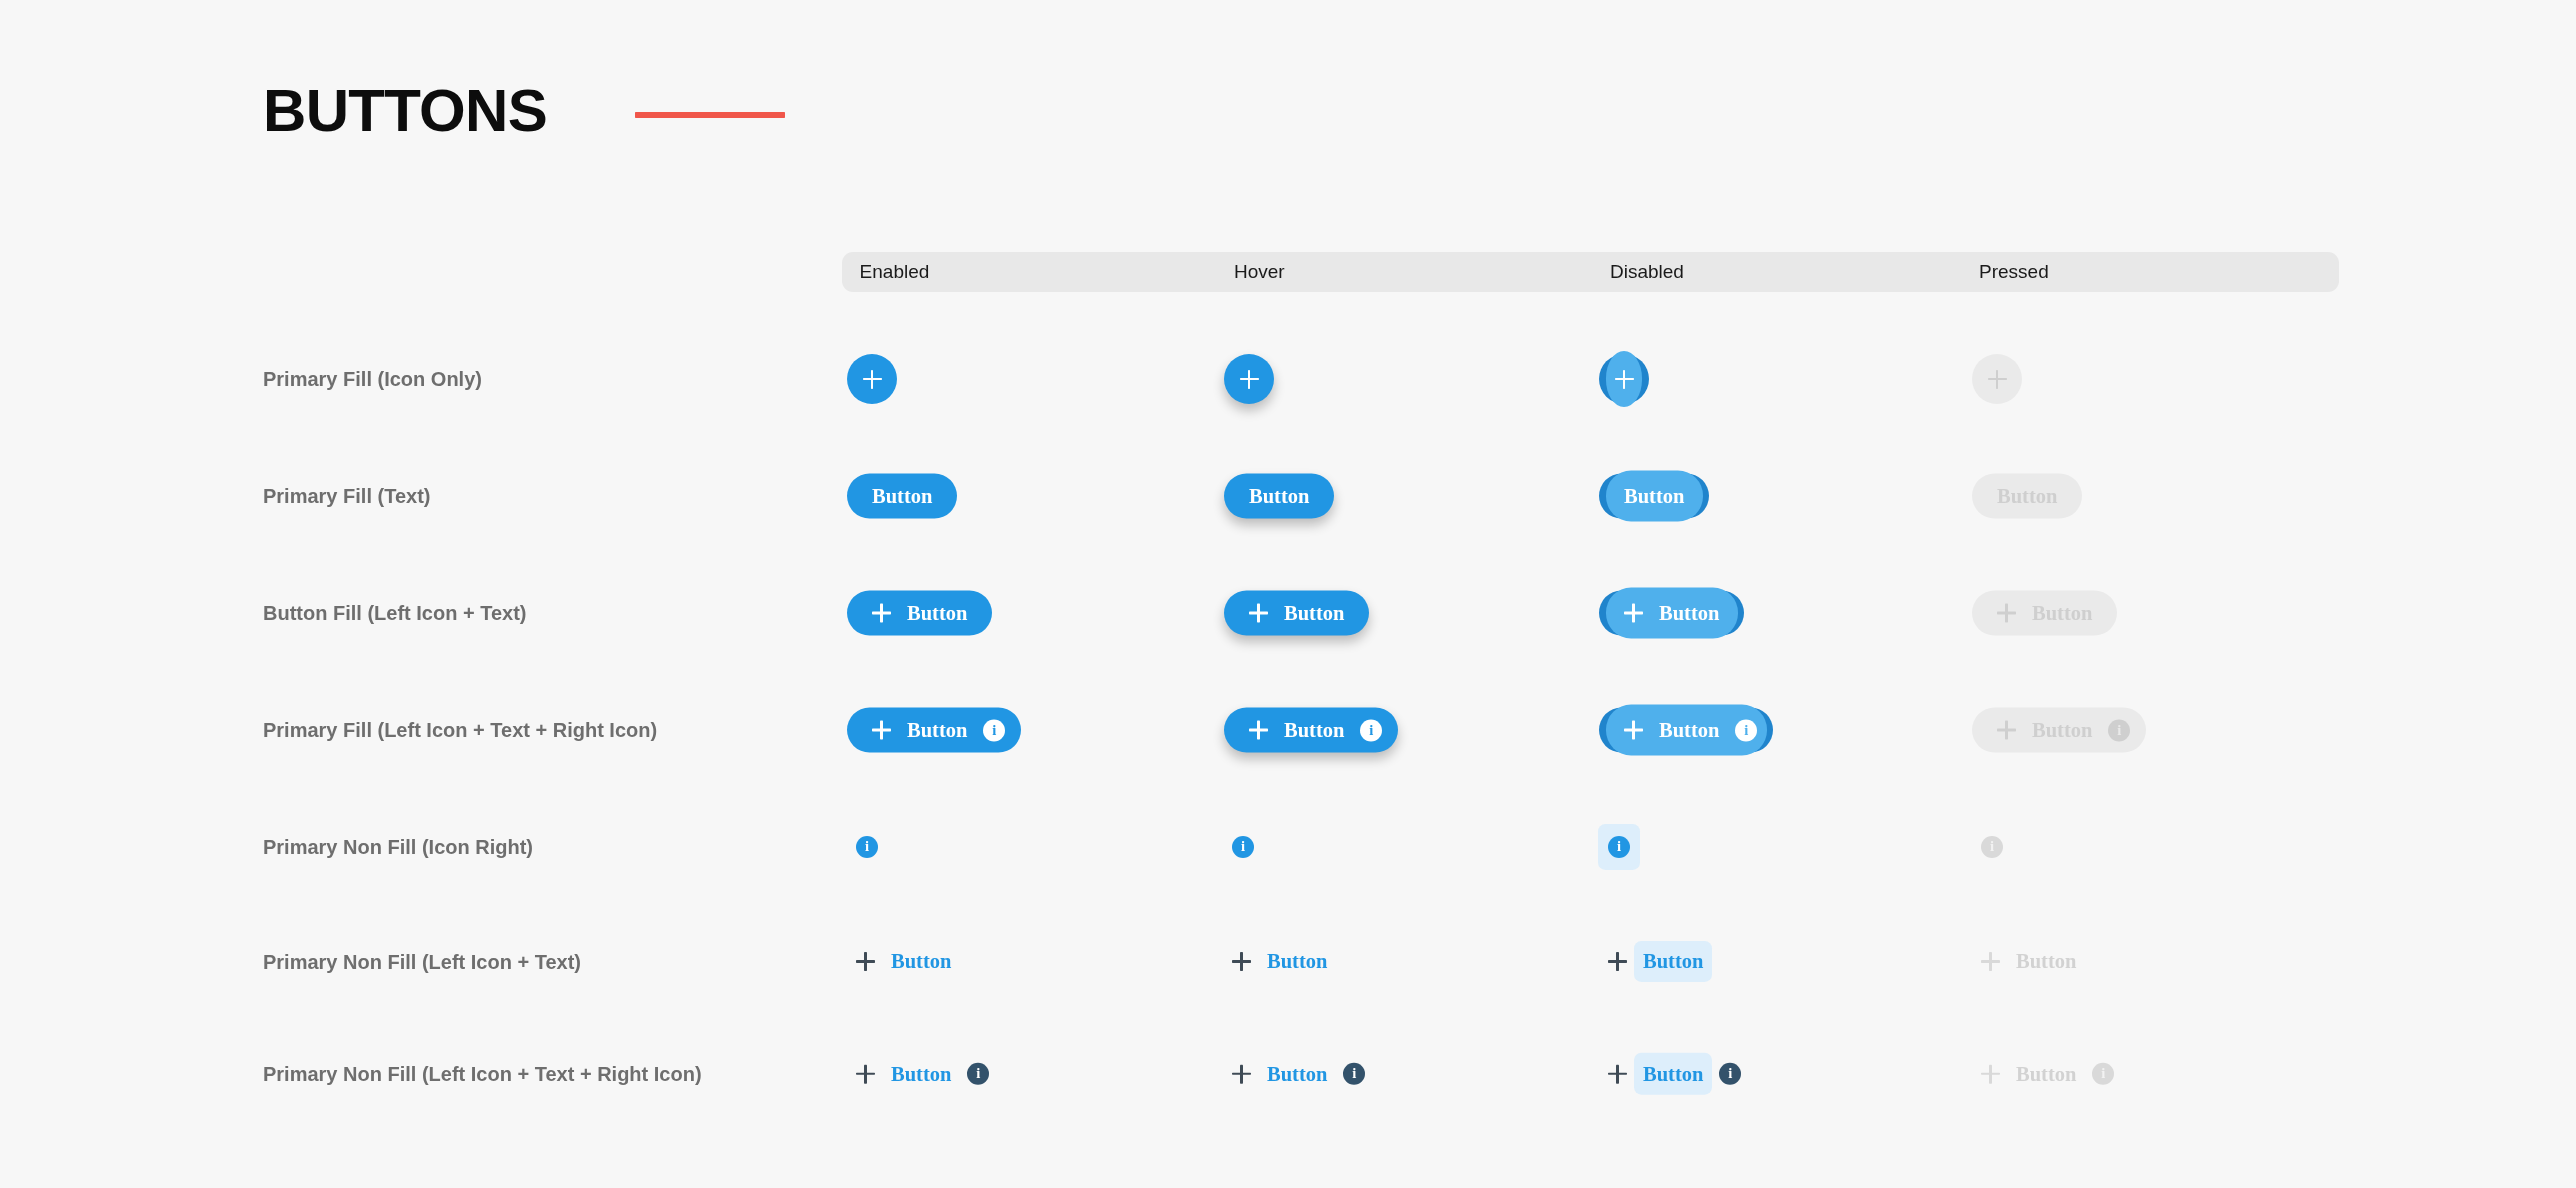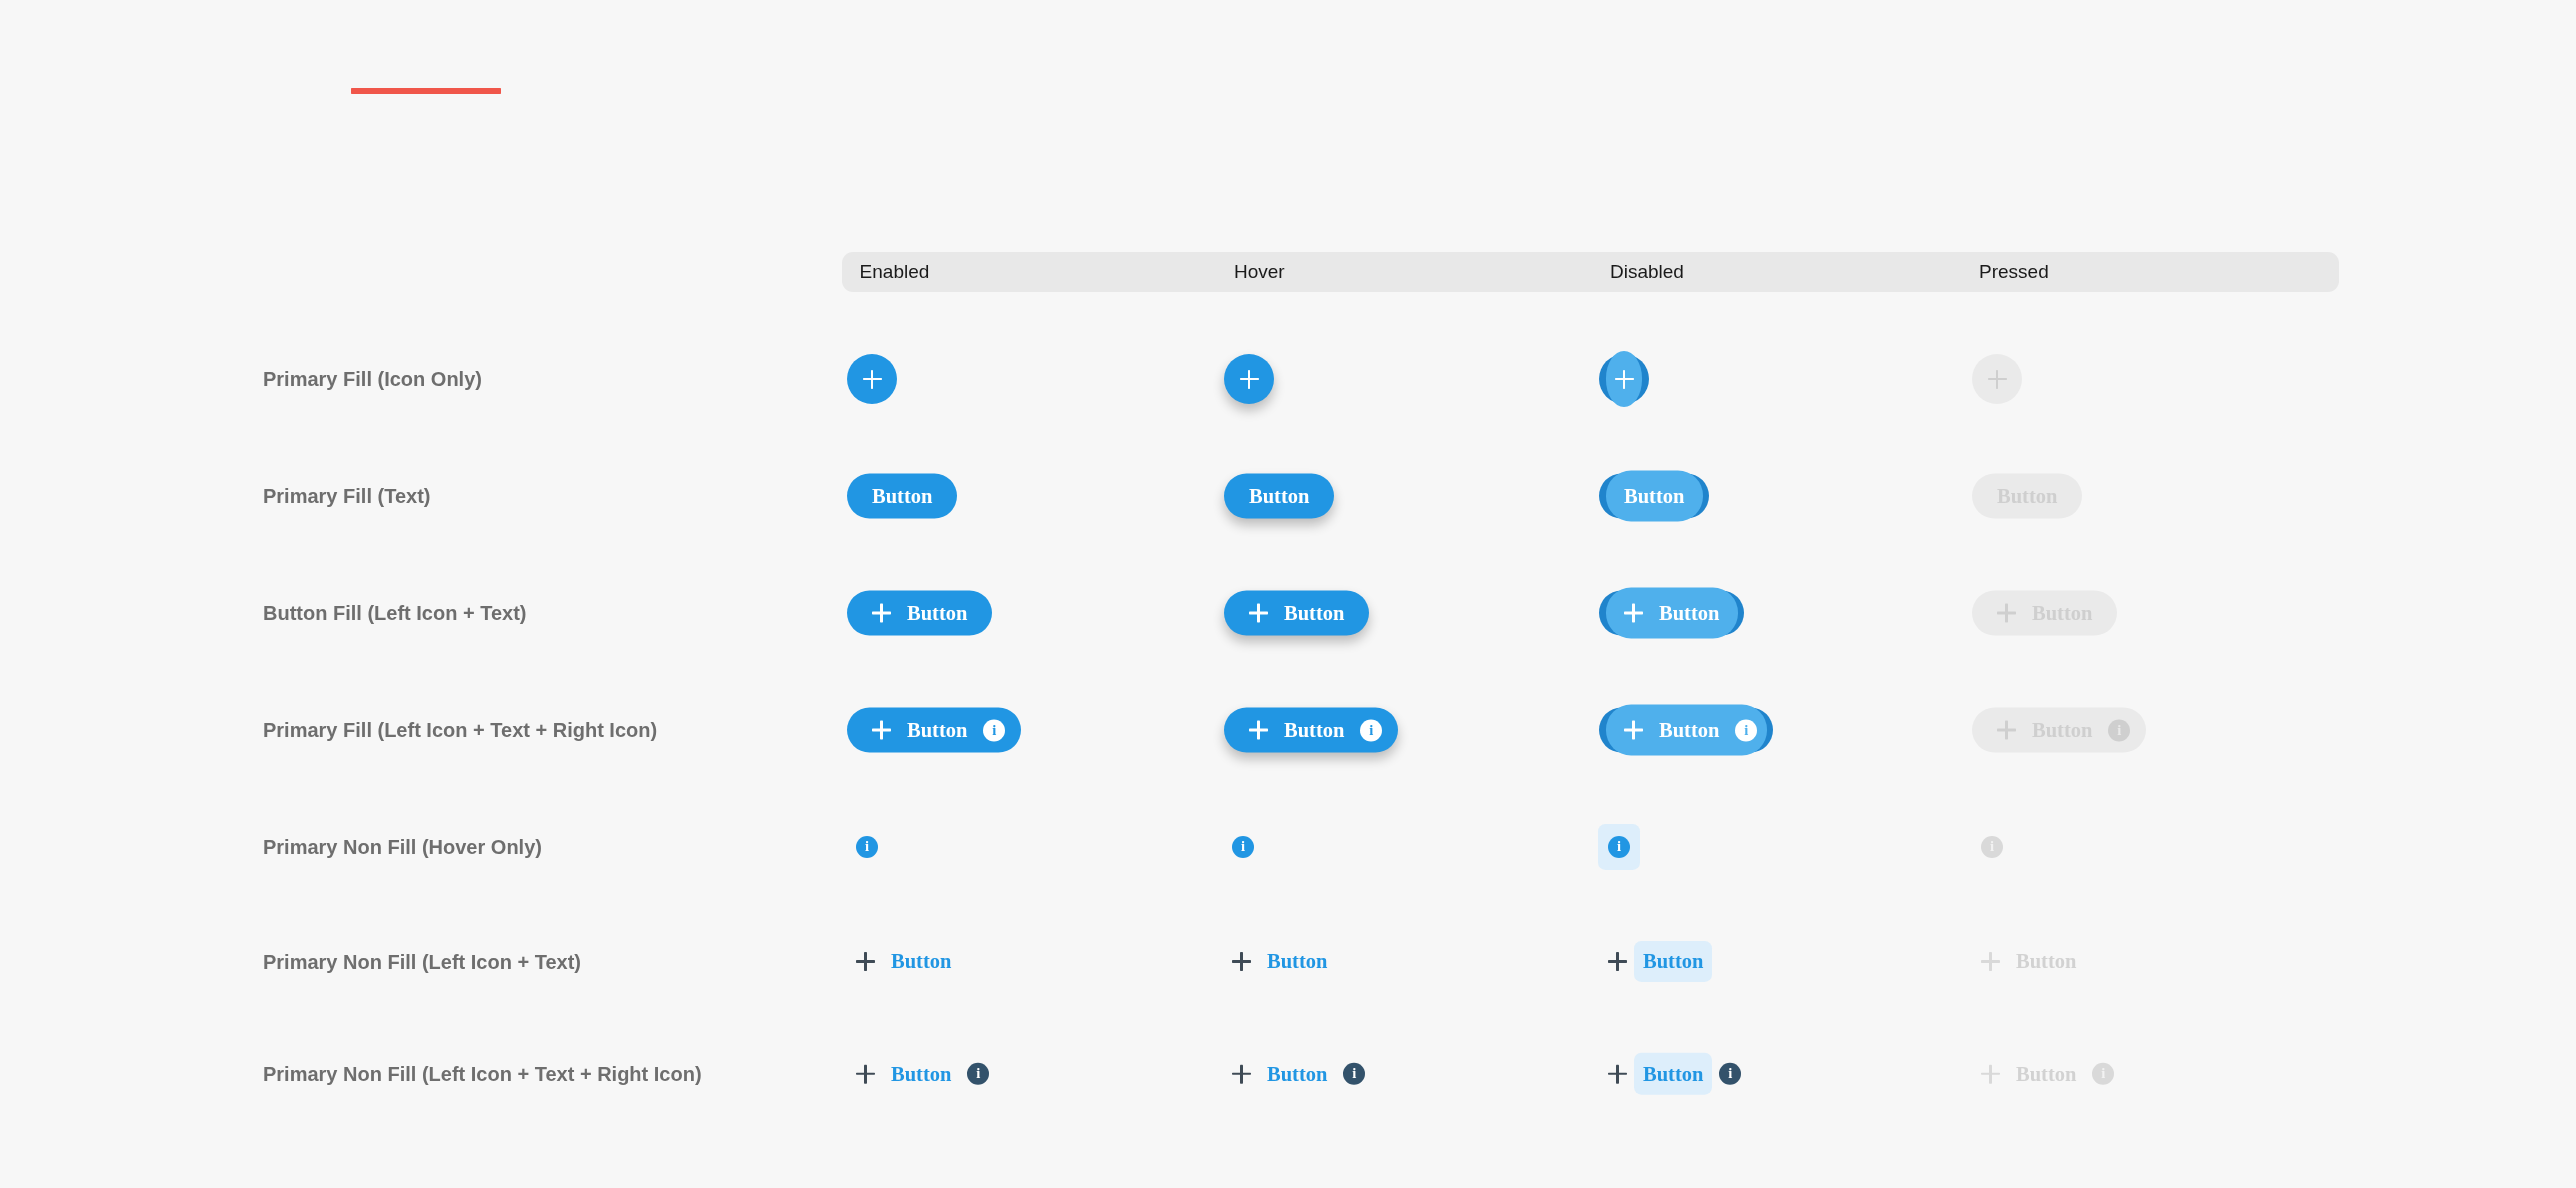--- a/index.html
+++ b/index.html
@@ -108,37 +108,38 @@
 
   .nf-row{display:inline-flex;align-items:center;gap:16px;}
   .nf-icon-only{display:inline-flex;}
   .nf-icon-only .info{width:22px;height:22px;}
   .nonfill.nf-pressed.nf-icon-only .hl{padding:11.7px 10.2px;margin:-11.7px -10.2px;}
 </style>
 </head>
 <body>
 
 <div id="title-block">
+  <h1 id="page-title">BUTTONS</h1>
   <div id="title-rule"></div>
 </div>
 
 <div id="matrix">
   <div id="state-header">
     <span class="state-head-label" style="left:17.6px">Enabled</span>
     <span class="state-head-label" style="left:392px">Hover</span>
     <span class="state-head-label" style="left:768px">Disabled</span>
     <span class="state-head-label" style="left:1137px">Pressed</span>
   </div>
 </div>
 
 <div class="row-label" style="top:379px">Primary Fill (Icon Only)</div>
 <div class="row-label" style="top:496px">Primary Fill (Text)</div>
 <div class="row-label" style="top:613px">Button Fill (Left Icon + Text)</div>
 <div class="row-label" style="top:730px">Primary Fill (Left Icon + Text + Right Icon)</div>
-<div class="row-label" style="top:847px">Primary Non Fill (Hover Only)</div>
+<div class="row-label" style="top:847px">Primary Non Fill (Icon Right)</div>
 <div class="row-label" style="top:962px">Primary Non Fill (Left Icon + Text)</div>
 <div class="row-label" style="top:1074px">Primary Non Fill (Left Icon + Text + Right Icon)</div>
 
 <div class="cell" style="left:847px;top:379px">
   <button class="btn fill icon-only">
     <span class="plus"></span>
   </button>
 </div>
 <div class="cell" style="left:1224px;top:379px">
   <button class="btn fill hover icon-only">

